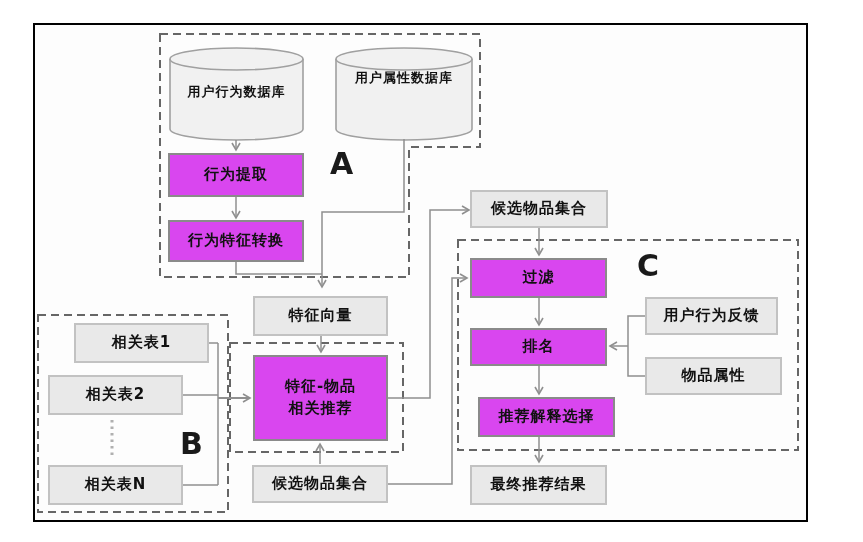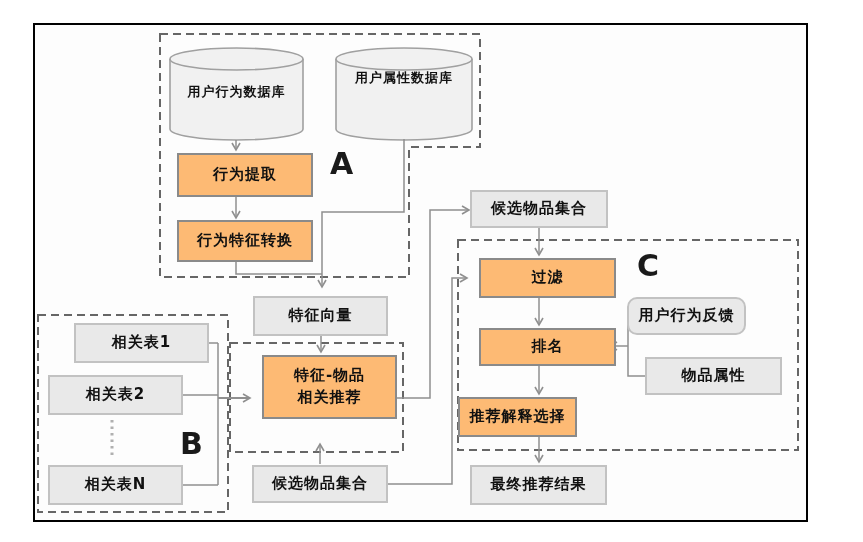--- a/index.html
+++ b/index.html
@@ -10,21 +10,21 @@
   .frame{
     position:absolute;left:33px;top:23px;width:775px;height:499px;
     border:2px solid #000000;box-sizing:border-box;background:#fdfdfd;
   }
   svg.layer{position:absolute;left:0;top:0;z-index:2;}
   .node{
     position:absolute;z-index:3;box-sizing:border-box;
     display:flex;align-items:center;justify-content:center;text-align:center;
     font-size:15px;font-weight:600;letter-spacing:1px;line-height:1.45;
   }
-  .node.dark{background:#fdba74;border:2px solid #8a8a8a;margin-left:9px;}
+  .node.dark{background:#d946ef;border:2px solid #8a8a8a;}
   .node.light{background:#e9e9e9;border:2px solid #c2c2c2;}
   .node.multiline span{white-space:pre-line;}
   .cyl-label{
     position:absolute;z-index:3;display:flex;align-items:center;justify-content:center;
     text-align:center;font-size:13px;font-weight:600;letter-spacing:1px;
   }
   .group-label{
     position:absolute;z-index:4;font-size:30px;font-weight:800;color:#1a1a1a;
     font-family:"DejaVu Sans","Liberation Sans",sans-serif;
   }
@@ -95,21 +95,21 @@
 
   <div class="node dark" style="left:168px;top:153px;width:136px;height:44px;">
     <span>行为提取</span>
   </div>
   <div class="node dark" style="left:168px;top:220px;width:136px;height:42px;">
     <span>行为特征转换</span>
   </div>
   <div class="node light" style="left:253px;top:296px;width:135px;height:40px;">
     <span>特征向量</span>
   </div>
-  <div class="node dark multiline" style="left:253px;top:355px;width:135px;height:64px;">
+  <div class="node dark multiline" style="left:253px;top:355px;width:135px;height:86px;">
     <span>特征-物品
 相关推荐</span>
   </div>
   <div class="node light" style="left:252px;top:465px;width:136px;height:38px;">
     <span>候选物品集合</span>
   </div>
 
   <div class="node light" style="left:48px;top:323px;width:135px;height:40px;margin-left:26px;">
     <span>相关表1</span>
   </div>
@@ -122,28 +122,28 @@
 
   <div class="node light" style="left:470px;top:190px;width:138px;height:38px;">
     <span>候选物品集合</span>
   </div>
   <div class="node dark" style="left:470px;top:258px;width:137px;height:40px;">
     <span>过滤</span>
   </div>
   <div class="node dark" style="left:470px;top:328px;width:137px;height:38px;">
     <span>排名</span>
   </div>
-  <div class="node dark" style="left:449px;top:397px;width:119px;height:40px;">
+  <div class="node dark" style="left:478px;top:397px;width:137px;height:40px;">
     <span>推荐解释选择</span>
   </div>
   <div class="node light" style="left:470px;top:465px;width:137px;height:40px;">
     <span>最终推荐结果</span>
   </div>
 
-  <div class="node light" style="left:627px;top:297px;width:119px;height:38px;border-radius:10px;">
+  <div class="node light" style="left:645px;top:297px;width:133px;height:38px;">
     <span>用户行为反馈</span>
   </div>
   <div class="node light" style="left:645px;top:357px;width:137px;height:38px;">
     <span>物品属性</span>
   </div>
 
   <div class="group-label" style="left:330px;top:146px;">A</div>
   <div class="group-label" style="left:180px;top:426px;">B</div>
   <div class="group-label" style="left:637px;top:248px;">C</div>
 

